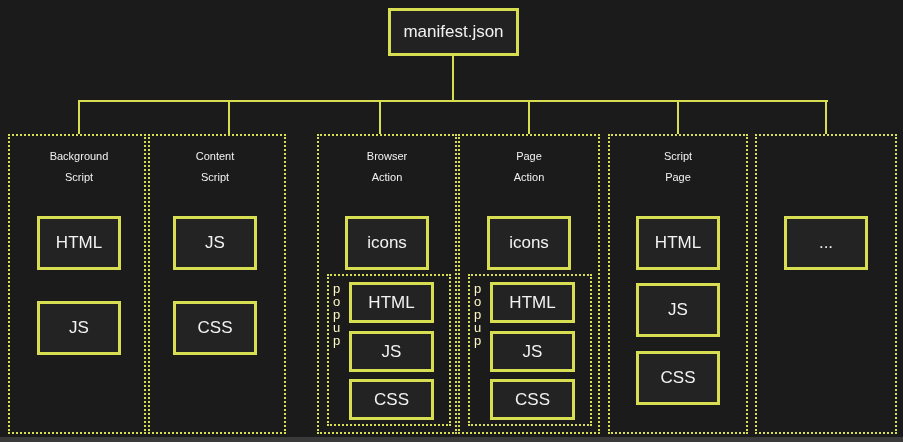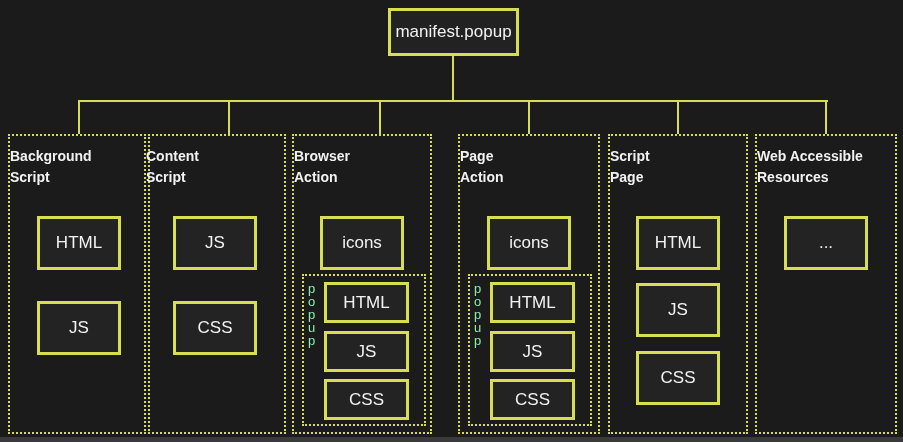--- a/index.html
+++ b/index.html
@@ -32,30 +32,30 @@
   .drop3 { left: 379px; } .drop4 { left: 528px; }
   .drop5 { left: 677px; } .drop6 { left: 825px; }
   
   .column {
     position: absolute;
     top: 134px; height: 300px;
     border: 2px dotted #d8de51;
   }
   .col1 { left: 8px;   width: 142px; }
   .col2 { left: 144px; width: 142px; }
-  .col3 { left: 292px; width: 140px; }
+  .col3 { left: 317px; width: 140px; }
   .col4 { left: 458px; width: 142px; }
   .col5 { left: 608px; width: 140px; }
   .col6 { left: 755px; width: 142px; }
   .col-title {
     position: absolute;
     top: 10px; left: 0; right: 0;
-    font-size: 14px; line-height: 21px;
+    text-align: center;
+    font-size: 11px; line-height: 21px;
     white-space: pre-line;
-    font-weight: bold;
   }
   .node {
     position: absolute;
     left: 50%; transform: translateX(-50%);
     width: 84px; height: 54px;
     border: 3px solid #d8de51;
     background: #232323;
     display: flex; align-items: center; justify-content: center;
     font-size: 17px;
   }
@@ -70,21 +70,21 @@
     left: 8px; top: 138px;
     width: 124px; height: 152px;
     border: 2px dotted #d8de51;
   }
   .popup-label {
     position: absolute;
     left: 4px; top: 6px;
     width: 11px;
     font-size: 13px; line-height: 13px;
     word-break: break-all;
-    color: #86efac;
+    color: #fef9c3;
   }
   .popup-node {
     position: absolute;
     left: 20px;
     width: 85px; height: 41px;
     border: 3px solid #d8de51;
     background: #232323;
     display: flex; align-items: center; justify-content: center;
     font-size: 17px;
   }
@@ -94,21 +94,21 @@
     left: 0; top: 437px; width: 903px; height: 5px;
     background: #3a3a3a;
   }
 </style>
 </head>
 <body>
 
 <div id="stage">
 
   <div class="root-node">
-    <span>manifest.popup</span>
+    <span>manifest.json</span>
   </div>
 
   <div class="line stem"></div>
   <div class="line hbar"></div>
   <div class="line drop drop1"></div>
   <div class="line drop drop2"></div>
   <div class="line drop drop3"></div>
   <div class="line drop drop4"></div>
   <div class="line drop drop5"></div>
   <div class="line drop drop6"></div>
@@ -183,21 +183,19 @@
     </div>
     <div class="node opt-b">
       <span>JS</span>
     </div>
     <div class="node opt-c">
       <span>CSS</span>
     </div>
   </div>
 
   <div class="column col6">
-    <div class="col-title">Web Accessible
-Resources</div>
     <div class="node slot-a">
       <span>...</span>
     </div>
   </div>
 
   <div class="bottom-strip"></div>
 </div>
 
 </body></html>

